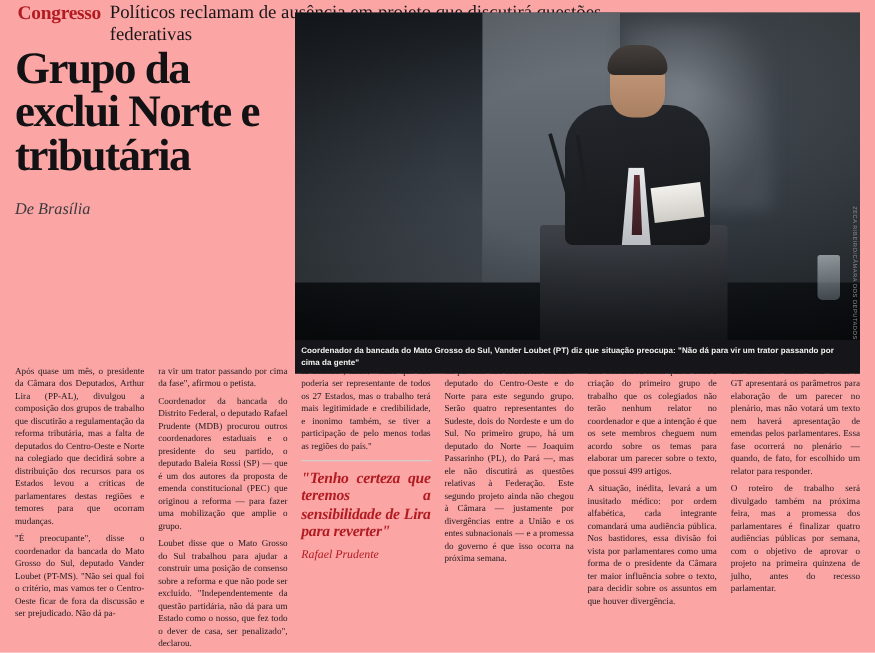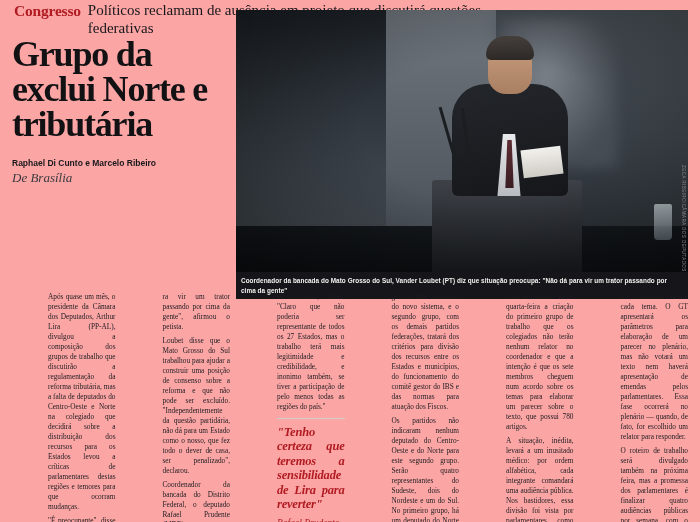--- a/index.html
+++ b/index.html
@@ -158,21 +158,20 @@
     gap: 11px;
   }
   .col {
     width: 127px;
     font-family: "Liberation Serif", serif;
     font-size: 7.3px;
     line-height: 1.37;
     color: #1c1c1f;
     text-align: justify;
     hyphens: auto;
-    margin-left: 36px;
   }
   .col p { margin-bottom: 4px; }
   .col p:last-child { margin-bottom: 0; }
   .pullquote {
     margin-top: 6px;
     font-family: "Liberation Serif", serif;
     font-style: italic;
     font-weight: bold;
     font-size: 12.5px;
     line-height: 1.16;
@@ -202,21 +201,20 @@
     <span class="kicker-text">Políticos reclamam de ausência em projeto que discutirá questões federativas</span>
   </div>
 
   <div class="headline">
     <div>Grupo da</div>
     <div>exclui Norte e</div>
     <div>tributária</div>
   </div>
 
   <div class="byline">
-    <div>Raphael Di Cunto e Marcelo Ribeiro</div>
     <div class="loc">De Brasília</div>
   </div>
 
   <div class="photo-wrap">
     <div class="photo">
       <div class="ph-wallL"></div>
       <div class="ph-wallR"></div>
       <div class="ph-panel"></div>
       <div class="ph-blur1"></div>
       <div class="ph-desk"></div>
@@ -237,40 +235,39 @@
   </div>
 
   <div class="cols">
 
     <div class="col">
       <p>Após quase um mês, o presidente da Câmara dos Deputados, Arthur Lira (PP-AL), divulgou a composição dos grupos de trabalho que discutirão a regulamentação da reforma tributária, mas a falta de deputados do Centro-Oeste e Norte na colegiado que decidirá sobre a distribuição dos recursos para os Estados levou a críticas de parlamentares destas regiões e temores para que ocorram mudanças.</p>
       <p>"É preocupante", disse o coordenador da bancada do Mato Grosso do Sul, deputado Vander Loubet (PT-MS). "Não sei qual foi o critério, mas vamos ter o Centro-Oeste ficar de fora da discussão e ser prejudicado. Não dá pa-</p>
     </div>
 
     <div class="col">
-      <p>ra vir um trator passando por cima da gente", afirmou o petista.</p>
+      <p>ra vir um trator passando por cima da fase", afirmou o petista.</p>
+      <p>Coordenador da bancada do Distrito Federal, o deputado Rafael Prudente (MDB) procurou outros coordenadores estaduais e o presidente do seu partido, o deputado Baleia Rossi (SP) — que é um dos autores da proposta de emenda constitucional (PEC) que originou a reforma — para fazer uma mobilização que amplie o grupo.</p>
       <p>Loubet disse que o Mato Grosso do Sul trabalhou para ajudar a construir uma posição de consenso sobre a reforma e que não pode ser excluído. "Independentemente da questão partidária, não dá para um Estado como o nosso, que fez todo o dever de casa, ser penalizado", declarou.</p>
-      <p>Coordenador da bancada do Distrito Federal, o deputado Rafael Prudente (MDB) procurou outros coordenadores estaduais e o presidente do seu partido, o deputado Baleia Rossi (SP) — que é um dos autores da proposta de emenda constitucional (PEC) que originou a reforma — para fazer uma mobilização que amplie o grupo.</p>
 
     </div>
 
     <div class="col">
       <p>sa decisão", disse. "Claro que não poderia ser representante de todos os 27 Estados, mas o trabalho terá mais legitimidade e credibilidade, e inonimo também, se tiver a participação de pelo menos todas as regiões do país."</p>
       <div class="sep-line"></div>
       <div class="pullquote">"Tenho certeza que teremos a sensibilidade de Lira para reverter"</div>
       <div class="pullquote-attr">Rafael Prudente</div>
     </div>
 
     <div class="col">
-      <p>gras de funcionamento do novo sistema, e o segundo grupo, com os demais partidos federações, tratará dos critérios para divisão dos recursos entre os Estados e municípios, do funcionamento do comitê gestor do IBS e das normas para atuação dos Fiscos.</p>
       <p>Os partidos não indicaram nenhum deputado do Centro-Oeste e do Norte para este segundo grupo. Serão quatro representantes do Sudeste, dois do Nordeste e um do Sul. No primeiro grupo, há um deputado do Norte — Joaquim Passarinho (PL), do Pará —, mas ele não discutirá as questões relativas à Federação. Este segundo projeto ainda não chegou à Câmara — justamente por divergências entre a União e os entes subnacionais — e a promessa do governo é que isso ocorra na próxima semana.</p>
     </div>
 
     <div class="col">
-      <p>Lira oficializou nesta quarta-feira a criação do primeiro grupo de trabalho que os colegiados não terão nenhum relator no coordenador e que a intenção é que os sete membros cheguem num acordo sobre os temas para elaborar um parecer sobre o texto, que possui 780 artigos.</p>
+      <p>Lira oficializou nesta quarta-feira a criação do primeiro grupo de trabalho que os colegiados não terão nenhum relator no coordenador e que a intenção é que os sete membros cheguem num acordo sobre os temas para elaborar um parecer sobre o texto, que possui 499 artigos.</p>
       <p>A situação, inédita, levará a um inusitado médico: por ordem alfabética, cada integrante comandará uma audiência pública. Nos bastidores, essa divisão foi vista por parlamentares como uma forma de o presidente da Câmara ter maior influência sobre o texto, para decidir sobre os assuntos em que houver divergência.</p>
     </div>
 
     <div class="col">
       <p>um consenso sobre cada tema. O GT apresentará os parâmetros para elaboração de um parecer no plenário, mas não votará um texto nem haverá apresentação de emendas pelos parlamentares. Essa fase ocorrerá no plenário — quando, de fato, for escolhido um relator para responder.</p>
       <p>O roteiro de trabalho será divulgado também na próxima feira, mas a promessa dos parlamentares é finalizar quatro audiências públicas por semana, com o objetivo de aprovar o projeto na primeira quinzena de julho, antes do recesso parlamentar.</p>
     </div>
 
   </div>
 </div>

